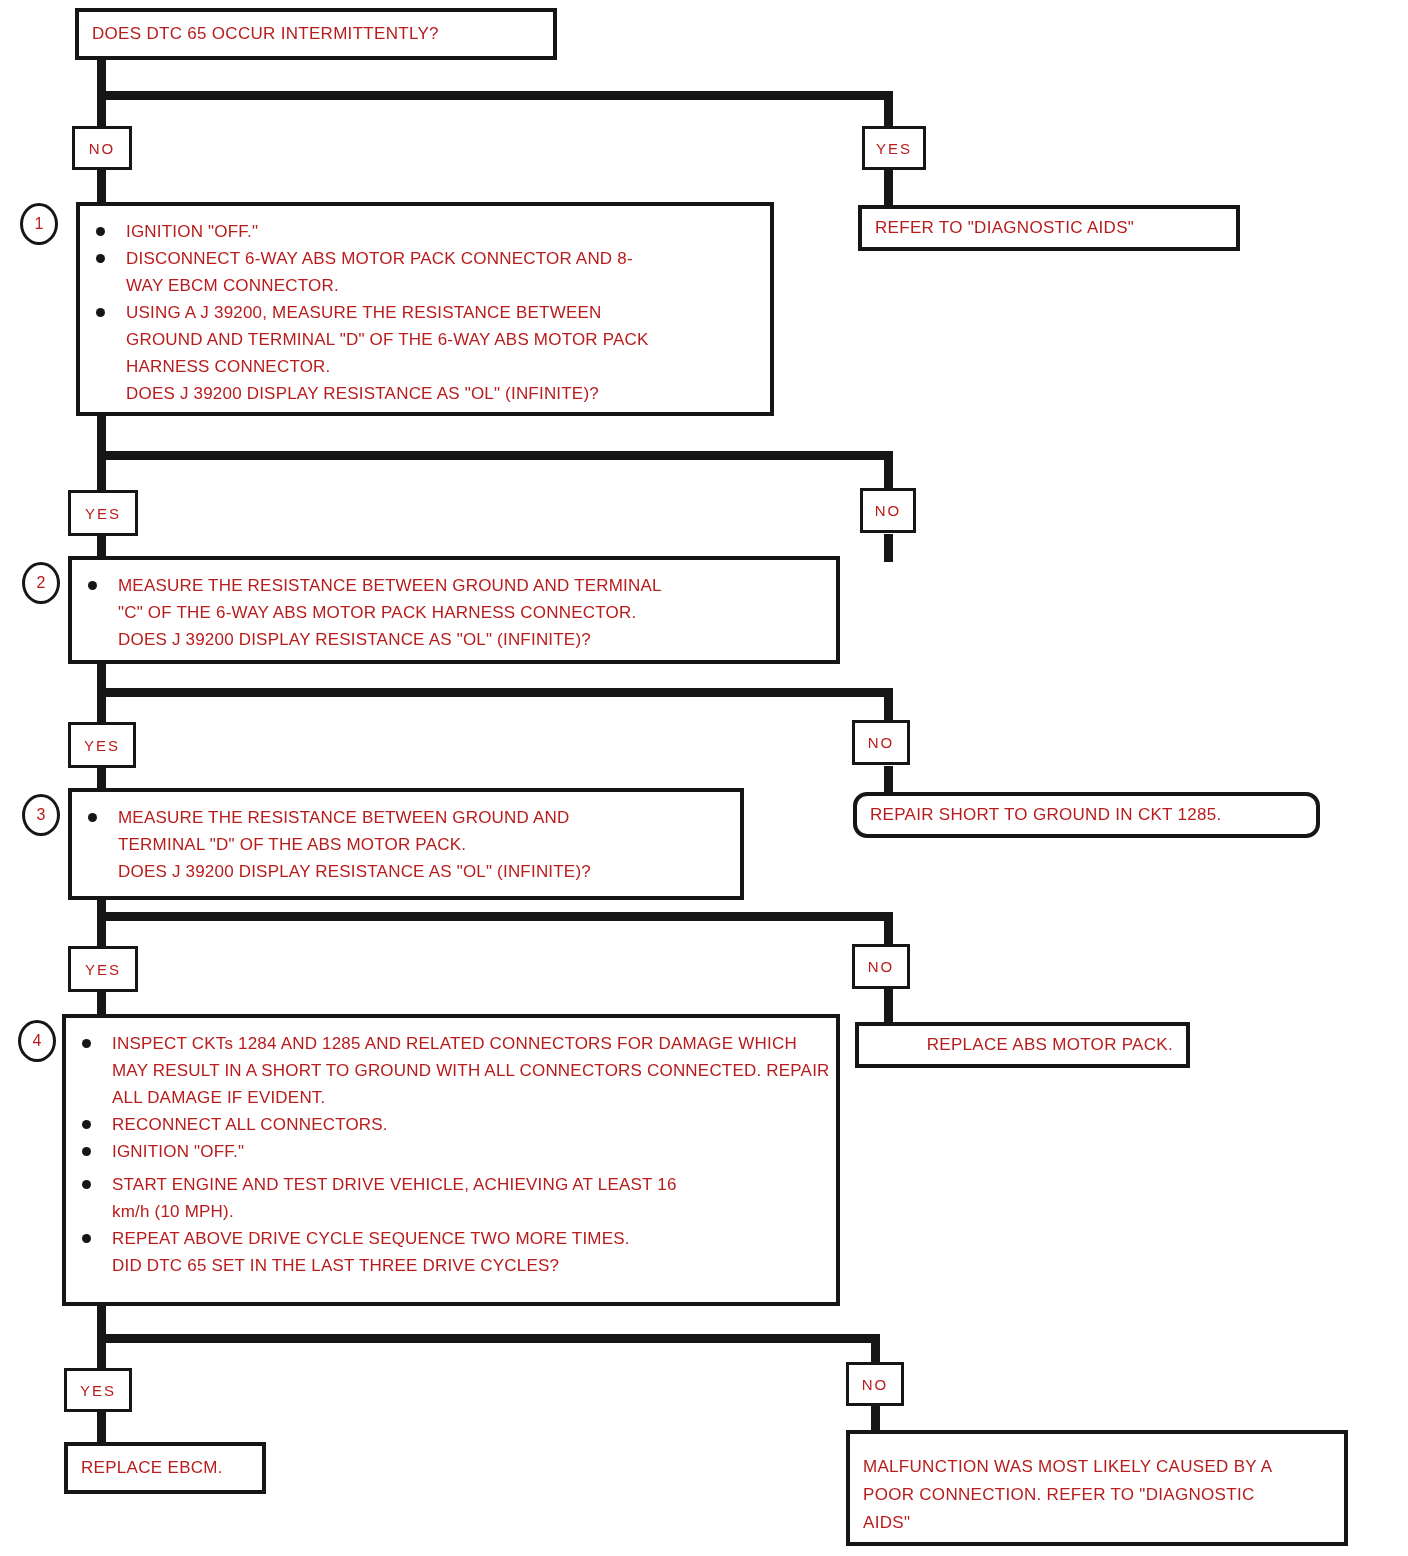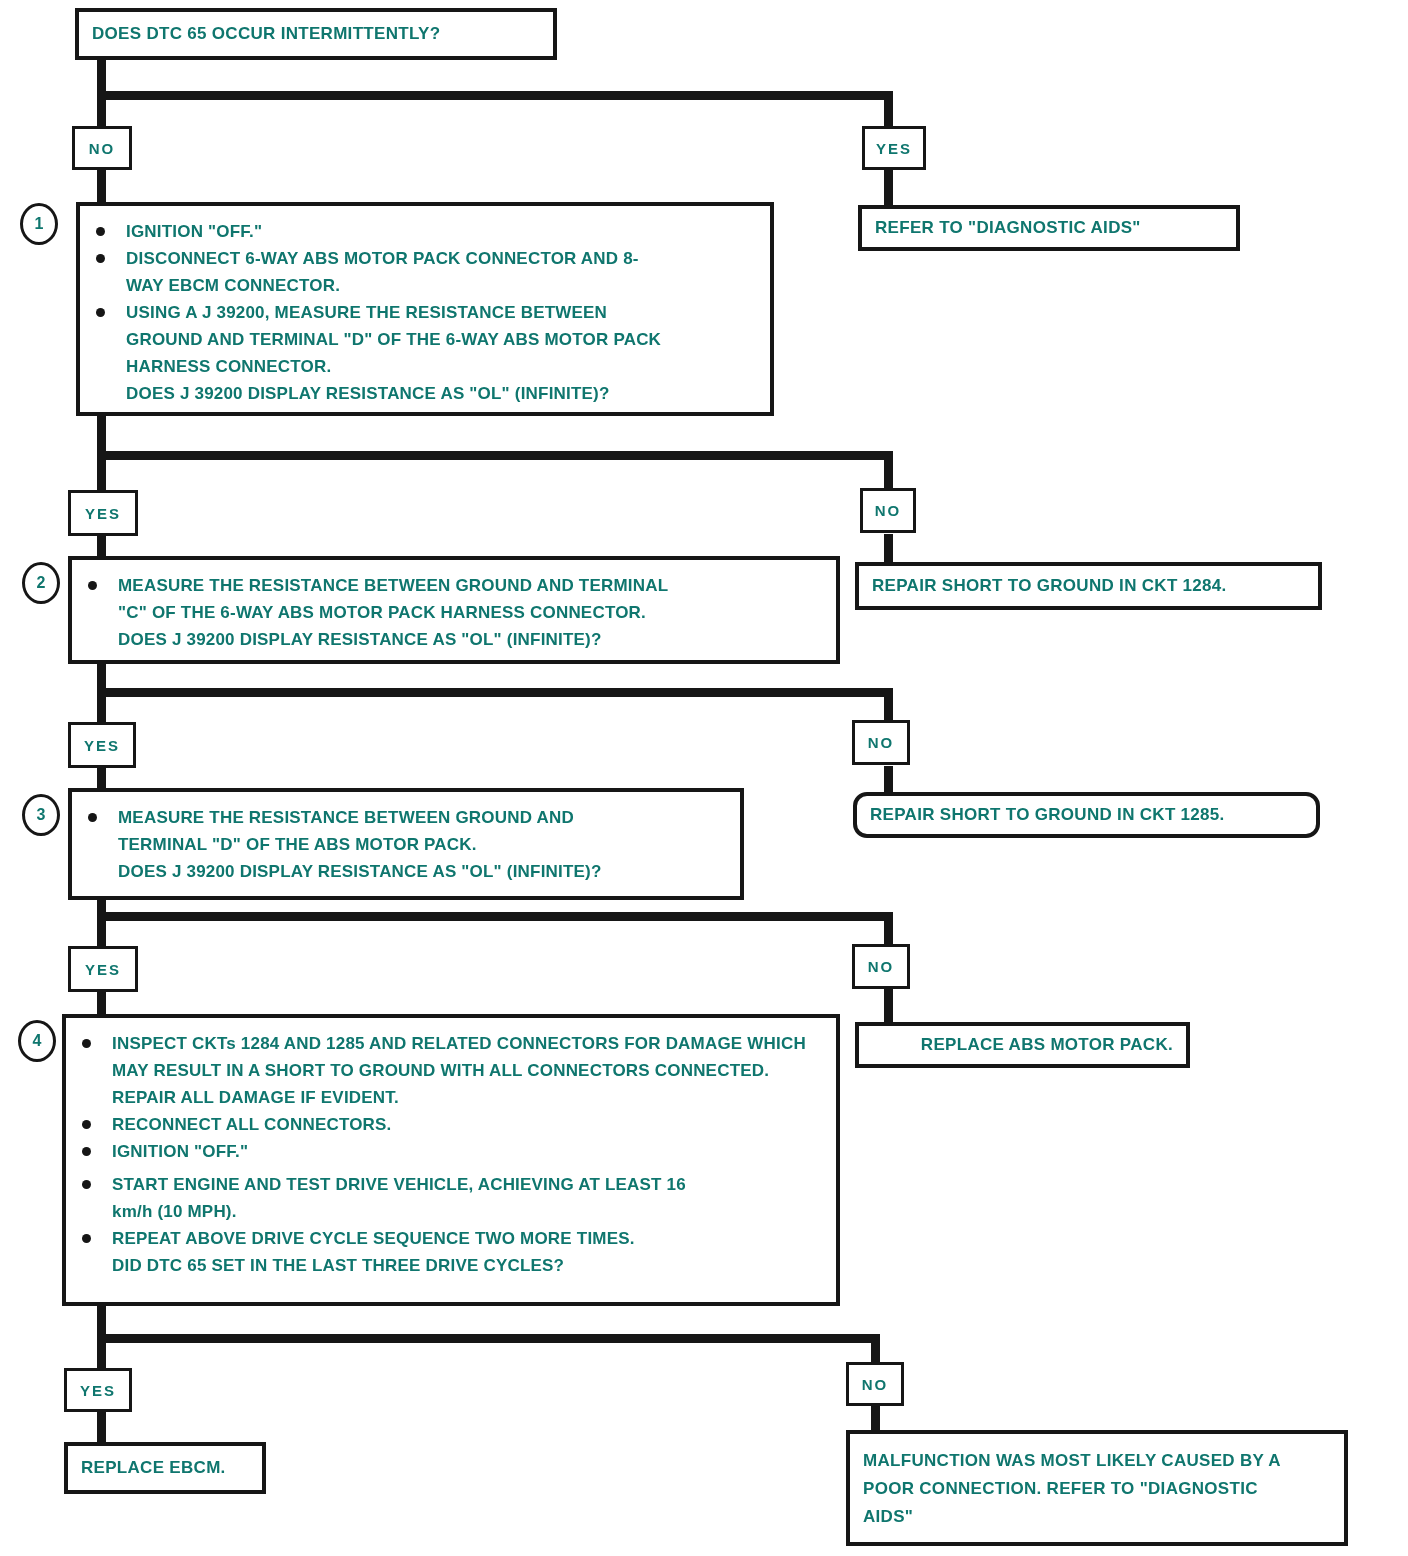--- a/index.html
+++ b/index.html
@@ -1,20 +1,20 @@
 <!DOCTYPE html>
 <html><head>
 <meta charset="utf-8">
 <style>
   html,body{margin:0;padding:0;background:#ffffff;}
   #page{position:relative;width:1408px;height:1556px;background:#ffffff;
-        font-family:"Liberation Sans", sans-serif;color:#0f766e;font-weight:700;}
+        font-family:"Liberation Sans", sans-serif;color:#b91c1c;font-weight:400;}
   .box{position:absolute;border:4px solid #161616;background:#fff;box-sizing:border-box;}
   .result{display:flex;align-items:center;padding:0 13px;font-size:17px;letter-spacing:.3px;}
-  .result.multi{align-items:flex-start;padding-top:13px;line-height:28px;}
+  .result.multi{align-items:center;padding-top:13px;line-height:28px;}
   .tag{position:absolute;border:3px solid #161616;background:#fff;box-sizing:border-box;
        display:flex;align-items:center;justify-content:center;font-size:15px;letter-spacing:2px;}
   .num{position:absolute;border:3px solid #161616;border-radius:50%;background:#fff;
        box-sizing:border-box;display:flex;align-items:center;justify-content:center;font-size:16px;}
   .ln{position:absolute;background:#161616;}
   .step{font-size:17px;line-height:27px;letter-spacing:.2px;}
   .step ul{list-style:none;margin:0;padding:12px 0 0 0;}
   .step li{position:relative;padding-left:46px;}
   .step li::before{content:"";position:absolute;left:16px;top:9px;width:9px;height:9px;
        border-radius:50%;background:#161616;}
@@ -76,23 +76,20 @@
   <div class="num" style="left:22px;top:562px;width:38px;height:42px;">
       <span>2</span>
     </div>
   <div class="box step" style="left:68px;top:556px;width:772px;height:108px;">
     <ul>
       <li style="padding-right:166px;">MEASURE THE RESISTANCE BETWEEN GROUND AND TERMINAL "C" OF THE 6-WAY ABS MOTOR PACK HARNESS CONNECTOR.</li>
       <li class="q">DOES J 39200 DISPLAY RESISTANCE AS "OL" (INFINITE)?</li>
     </ul>
   </div>
 
-  <div class="box result" style="left:855px;top:562px;width:467px;height:48px;">
-    <span>REPAIR SHORT TO GROUND IN CKT 1284.</span>
-  </div>
 
   <div class="ln" style="left:97px;top:664px;width:9px;height:33px;"></div>
   <div class="ln" style="left:97px;top:688px;width:796px;height:9px;"></div>
   <div class="ln" style="left:884px;top:697px;width:9px;height:23px;"></div>
   <div class="ln" style="left:97px;top:697px;width:9px;height:25px;"></div>
   <div class="ln" style="left:97px;top:768px;width:9px;height:20px;"></div>
   <div class="ln" style="left:884px;top:766px;width:9px;height:26px;"></div>
 
   <div class="tag" style="left:68px;top:722px;width:68px;height:46px;">
       <span>YES</span>

